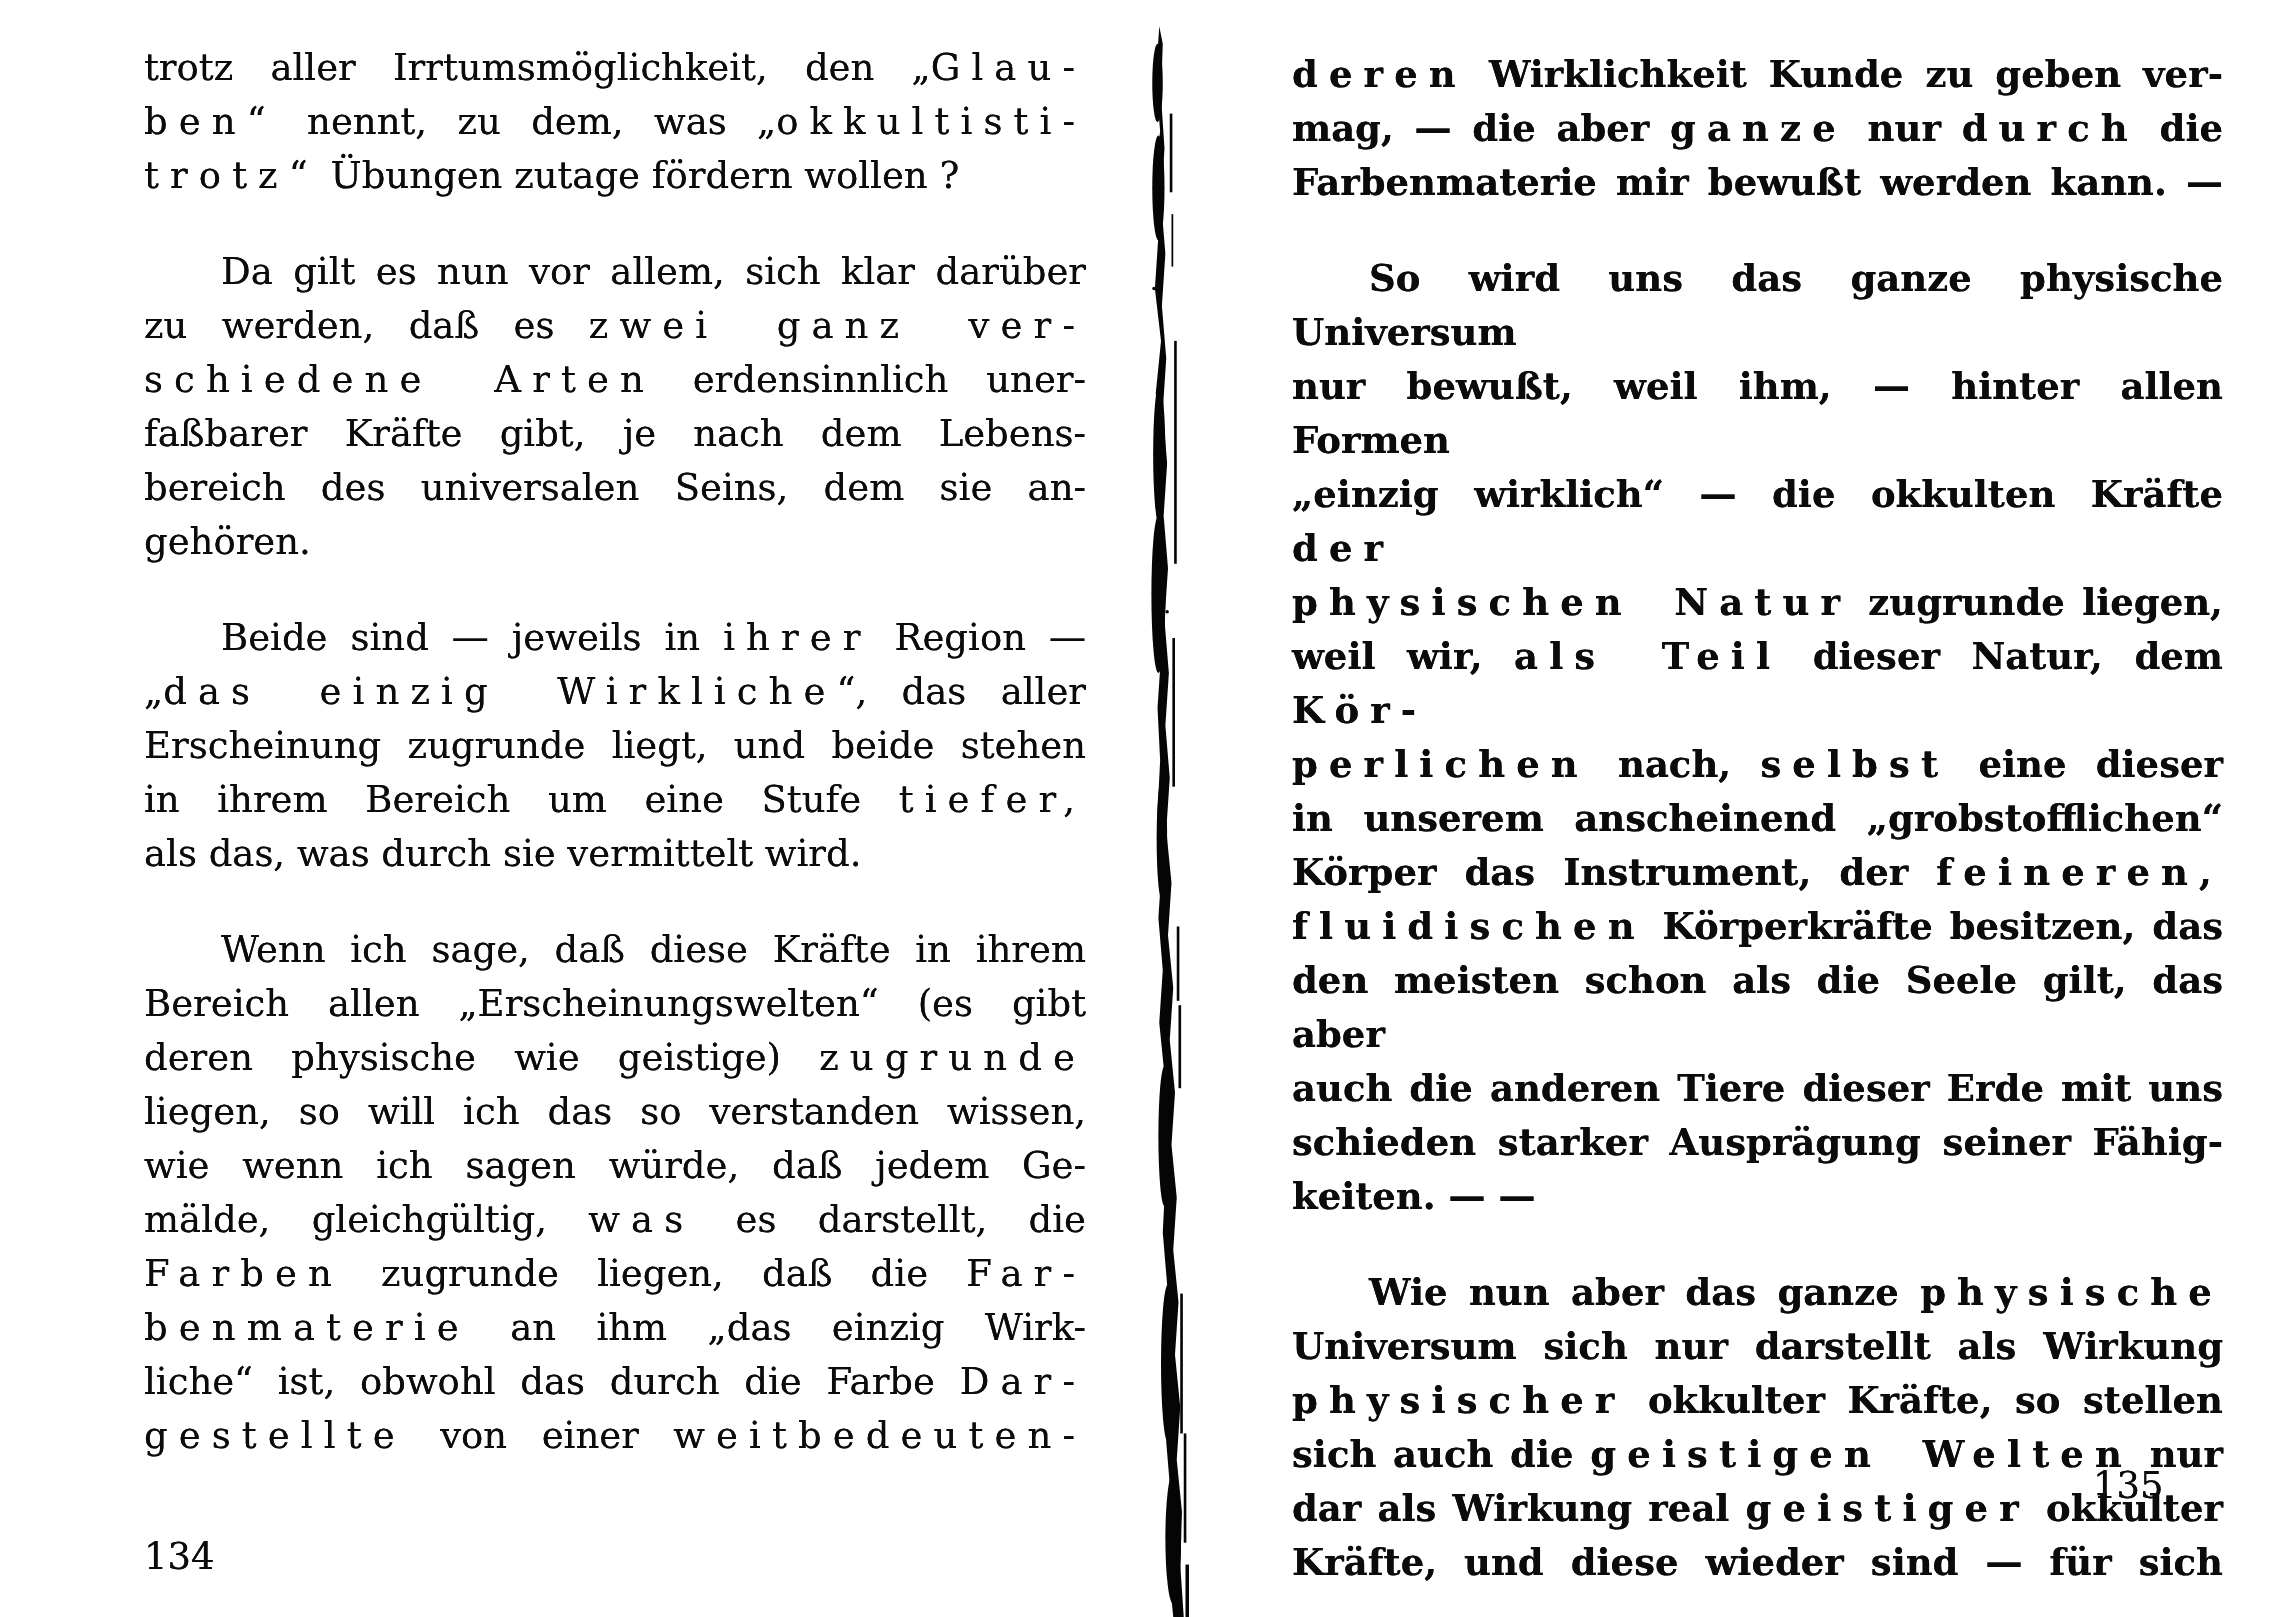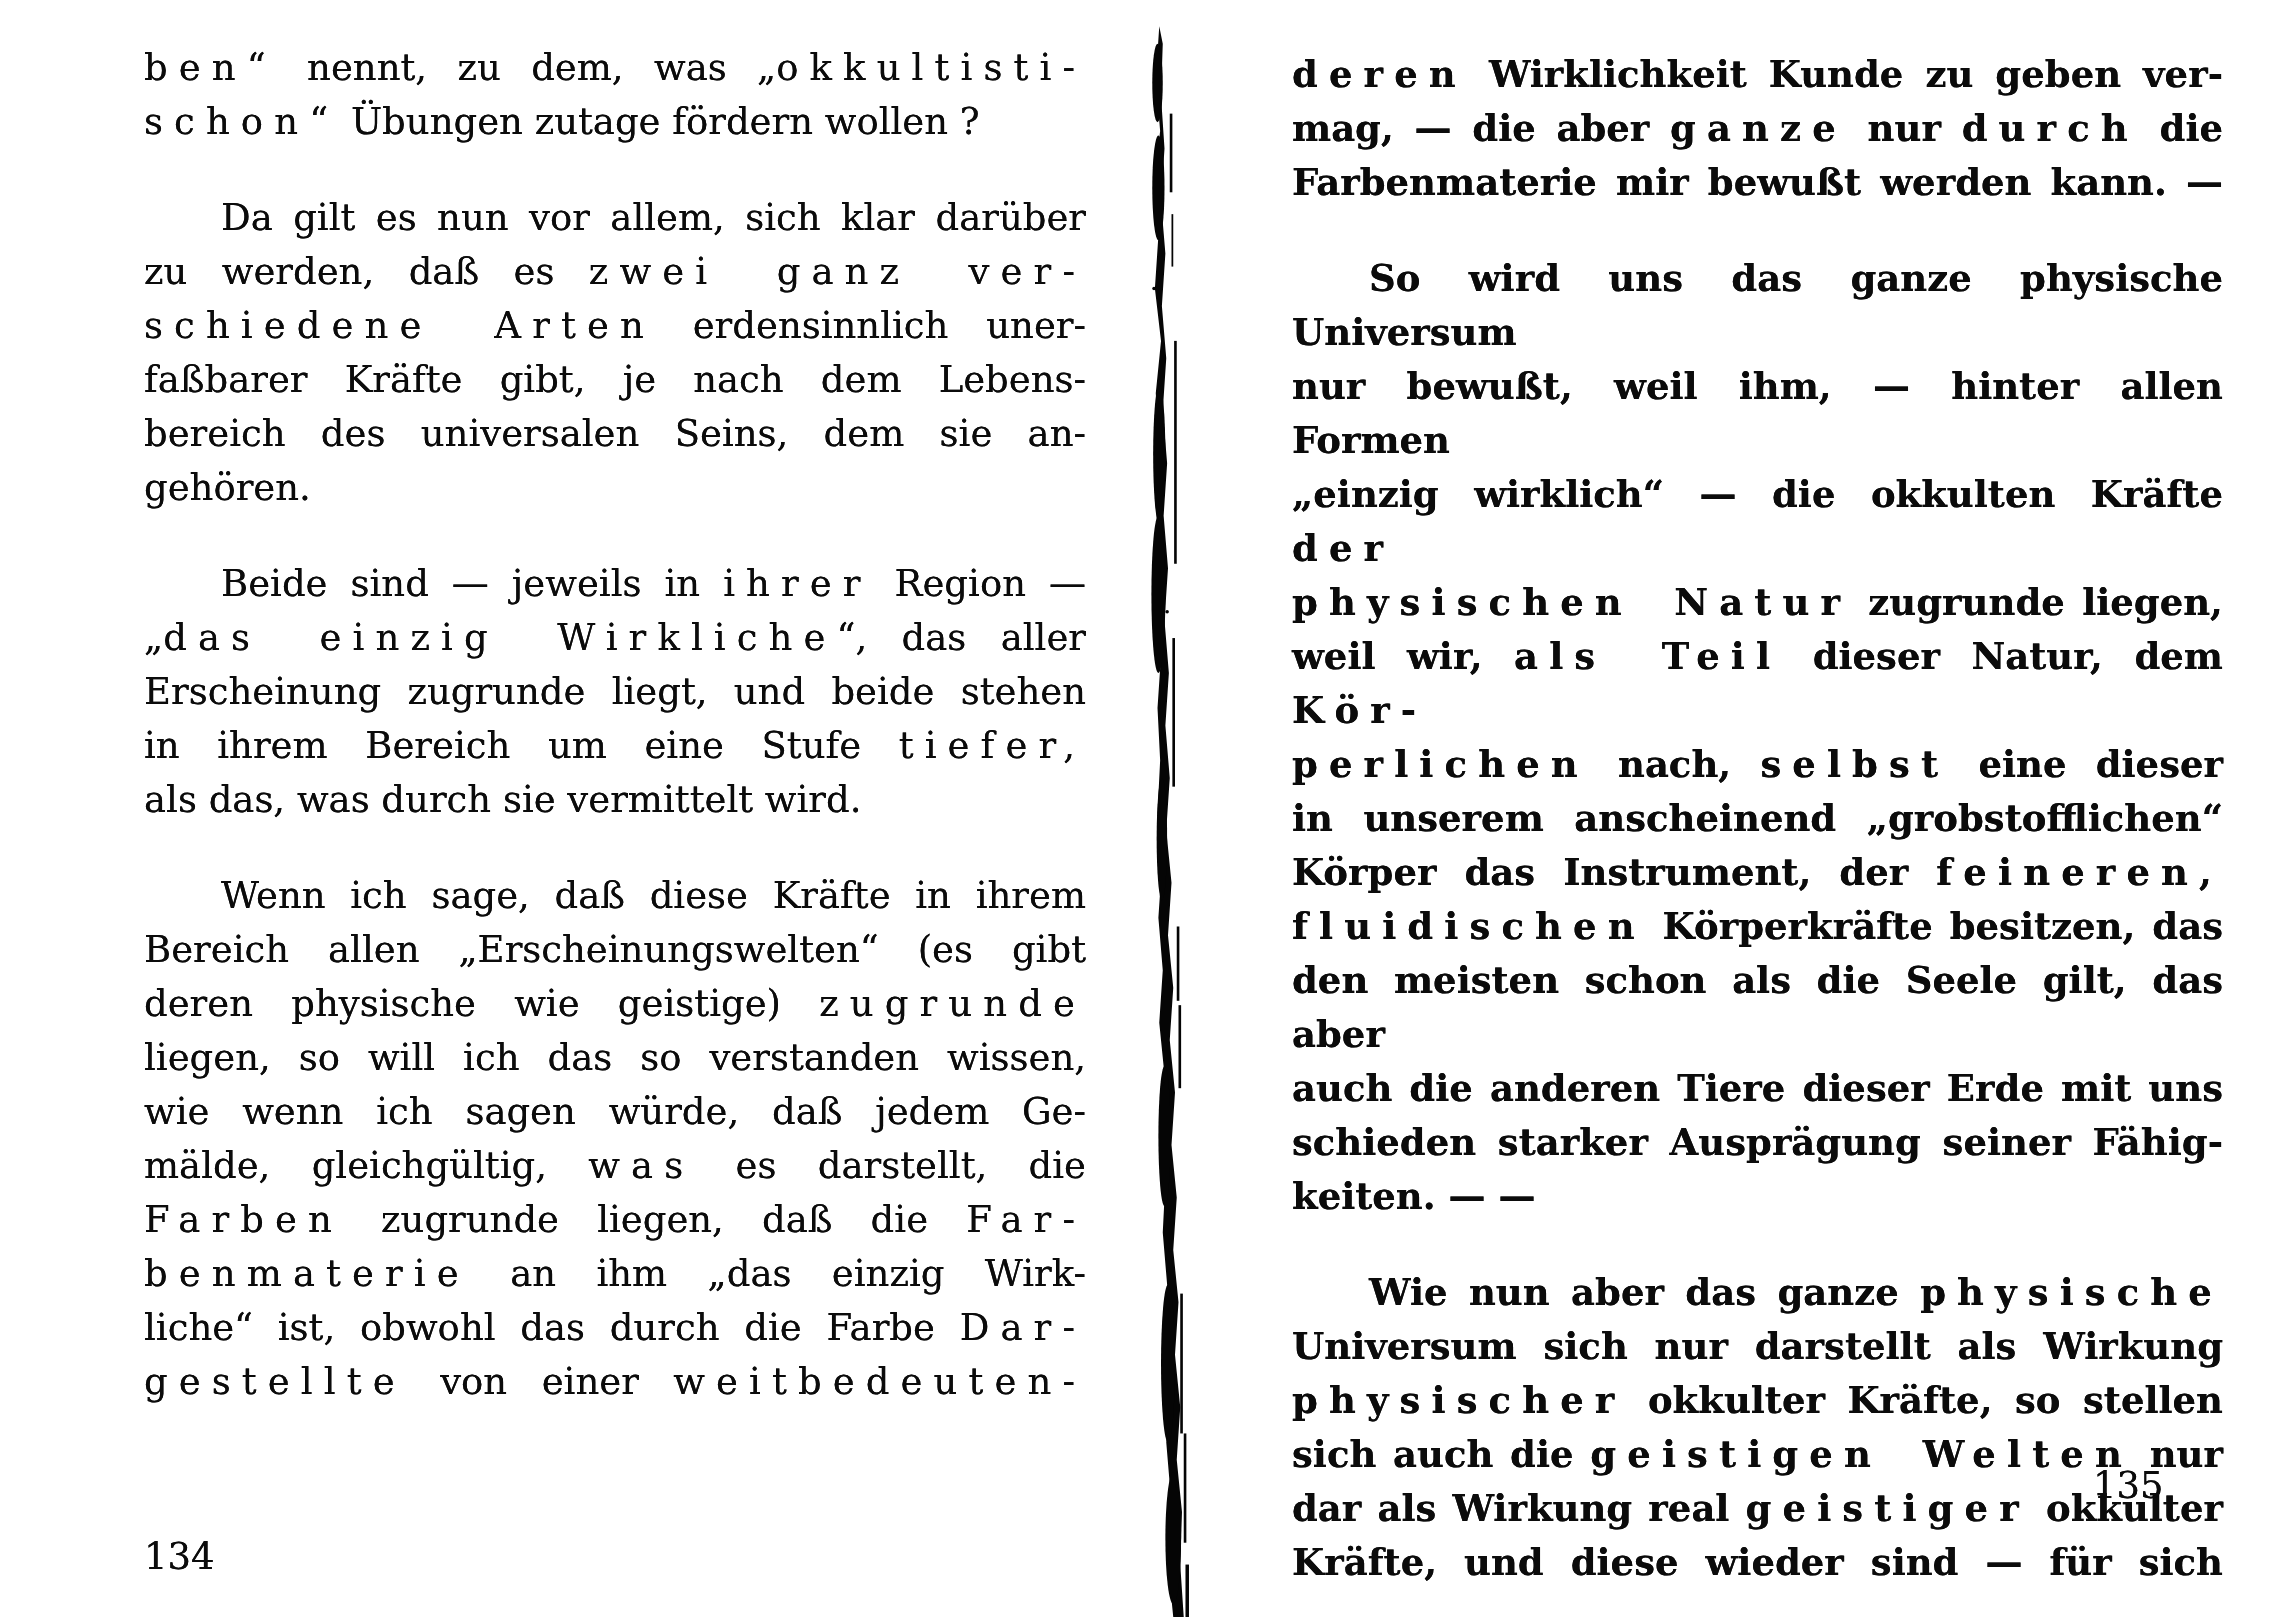--- a/index.html
+++ b/index.html
@@ -42,22 +42,23 @@
   .pagenum-right{left:2093px;top:1459px;}
   .gutter{position:absolute;left:1119px;top:0;width:105px;height:1617px;}
 </style>
 </head>
 <body>
 
 <div class="scan">
 
   <div class="page page-left">
       <div class="para">
+        <div class="line j"><span class="">trotz aller Irrtumsmöglichkeit, den „</span><span class="sperr">Glau-</span></div>
         <div class="line j"><span class="sperr">ben“</span><span class=""> nennt, zu dem, was „</span><span class="sperr">okkultisti-</span></div>
-        <div class="line"><span class="sperr">schon“</span><span class=""> Übungen zutage fördern wollen ?</span></div>
+        <div class="line"><span class="sperr">trotz“</span><span class=""> Übungen zutage fördern wollen ?</span></div>
       </div>
       <div class="para">
         <div class="line j ind"><span class="">Da gilt es nun vor allem, sich klar darüber</span></div>
         <div class="line j"><span class="">zu werden, daß es </span><span class="sperr">zwei ganz ver-</span></div>
         <div class="line j"><span class="sperr">schiedene Arten</span><span class=""> erdensinnlich uner-</span></div>
         <div class="line j"><span class="">faßbarer Kräfte gibt, je nach dem Lebens-</span></div>
         <div class="line j"><span class="">bereich des universalen Seins, dem sie an-</span></div>
         <div class="line"><span class="">gehören.</span></div>
       </div>
       <div class="para">

